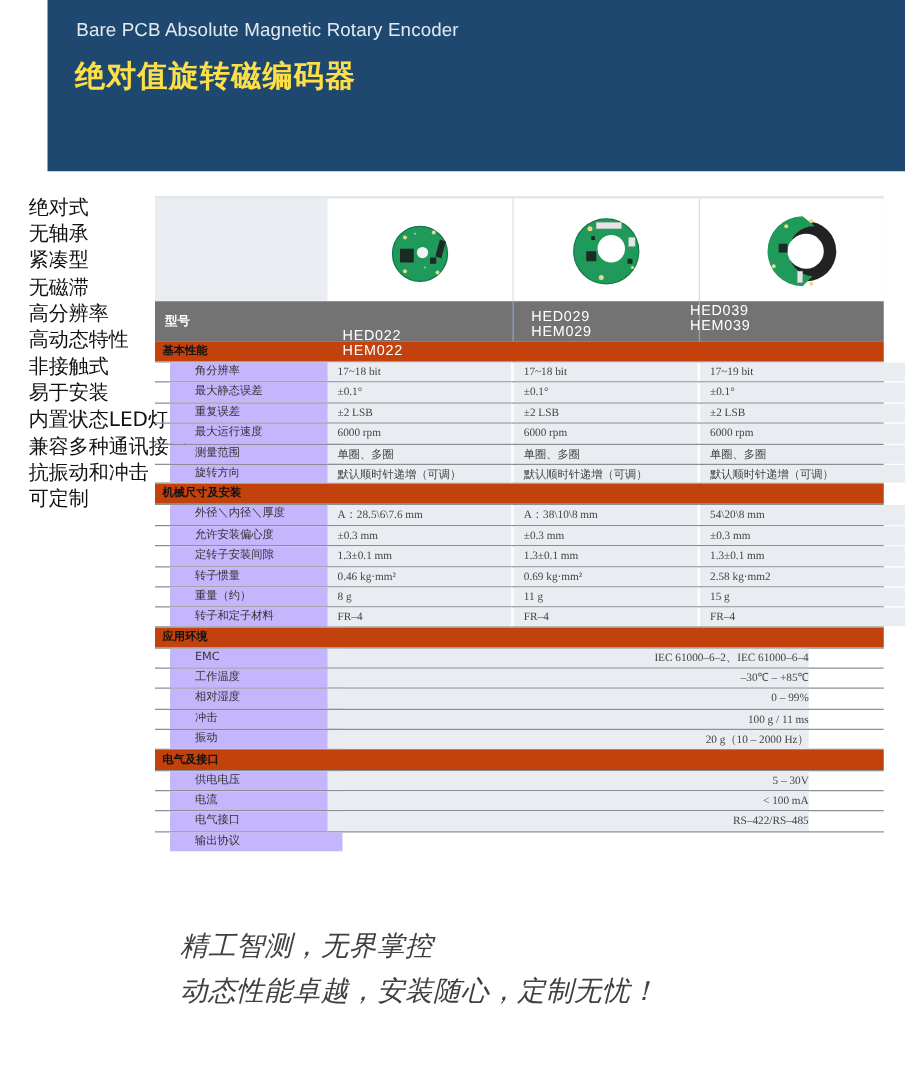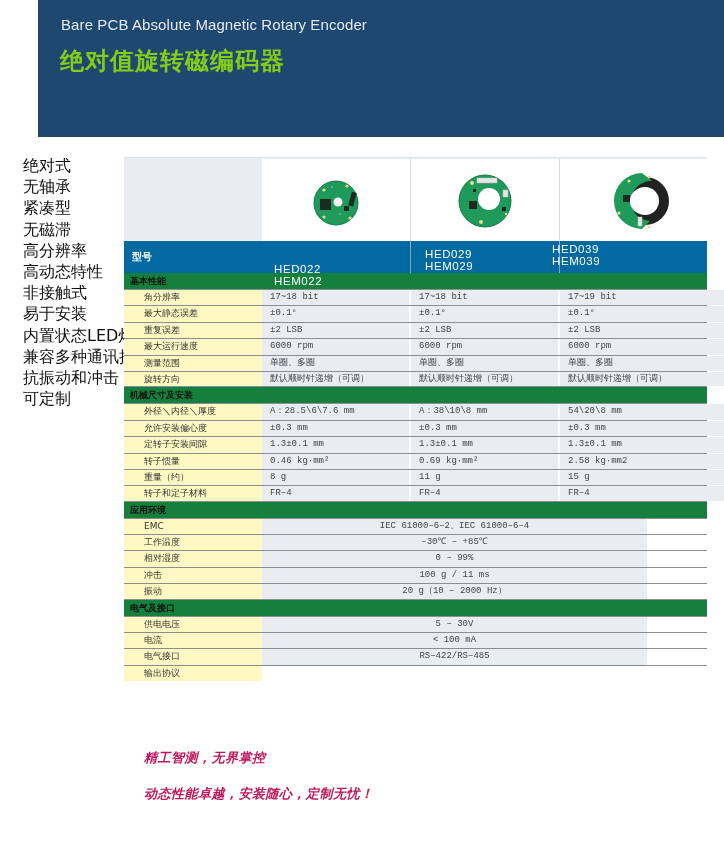--- a/index.html
+++ b/index.html
@@ -1,44 +1,44 @@
 <!DOCTYPE html>
 <html><head>
 <meta charset="utf-8">
 <style>
   * { box-sizing: border-box; margin: 0; padding: 0; }
   html, body { width: 724px; height: 862px; background: #ffffff; overflow: hidden; }
   body { font-family: "DejaVu Sans", "Liberation Sans", sans-serif; color: #222; position: relative; }
 
   .header { position: absolute; left: 0; top: 0; width: 724px; height: 137px; background: #1f4870; margin-left: 38px; }
   .header .en { position: absolute; left: 23px; top: 16px; font-family: "Liberation Sans", sans-serif; font-size: 15px; color: #e3e9f0; letter-spacing: 0.1px; }
-  .header .cn { position: absolute; left: 22px; top: 45px; font-size: 24px; font-weight: bold; color: #84cc16; letter-spacing: 1px; }
+  .header .cn { position: absolute; left: 22px; top: 45px; font-size: 24px; font-weight: bold; color: #fde047; letter-spacing: 1px; }
 
   .features { position: absolute; left: 23px; top: 155px; }
   .features .f { font-size: 16px; color: #111; height: 21.2px; line-height: 21.2px; white-space: nowrap; }
 
   .tbl { position: absolute; left: 124px; top: 157px; width: 583px; }
   .img-row { position: relative; height: 84px; background: #e9edf1; border-top: 1px solid #dfe4ea; }
   .img-cell { position: absolute; top: 1px; height: 82px; background: #fff; border-right: 1px solid #d7dde4; }
-  .model-row { position: relative; height: 32px; background: #0369a1; color: #fff; }
+  .model-row { position: relative; height: 32px; background: #737373; color: #fff; }
   .model-row .lbl { position: absolute; left: 8px; top: 9px; font-size: 10px; font-weight: bold; }
   .model-row .m { position: absolute; top: 5px; font-family: "Liberation Sans", sans-serif; font-size: 11.5px; line-height: 12px; letter-spacing: 0.6px; }
   .model-row .sep { position: absolute; top: 0; width: 1px; height: 32px; background: #8ea4bb; }
 
-  .sec { height: 16px; line-height: 16px; font-size: 9px; font-weight: bold; padding-left: 6px; color: #111; background: #15803d; }
+  .sec { height: 16px; line-height: 16px; font-size: 9px; font-weight: bold; padding-left: 6px; color: #111; background: #c2410c; }
   .row { position: relative; height: 16.4px; border-top: 1px solid #8a8f94; font-size: 9px; line-height: 15.4px; }
-  .row .k { position: absolute; left: 0; width: 138px; padding-left: 20px; color: #333; background: #fef9c3; height: 100%; }
-  .row .v { position: absolute; top: 0; height: 100%; background: #e9edf1; color: #444; padding-left: 8px; font-family: Liberation Mono, monospace; }
+  .row .k { position: absolute; left: 12px; width: 138px; padding-left: 20px; color: #333; background: #c4b5fd; height: 100%; }
+  .row .v { position: absolute; top: 0; height: 100%; background: #e9edf1; color: #444; padding-left: 8px; font-family: Liberation Serif, serif; }
   .row .v.c1 { left: 138px; width: 148px; border-right: 1px solid #fff; }
   .row .v.c2 { left: 287px; width: 148px; border-right: 1px solid #fff; }
   .row .v.c3 { left: 436px; width: 172px; }
-  .row .v.span { left: 138px; width: 385px; text-align: center; padding-left: 0; }
+  .row .v.span { left: 138px; width: 385px; text-align: right; padding-left: 0; }
   .row.last { border-bottom: 1px solid #8a8f94; }
 
-  .slogan { position: absolute; left: 144px; top: 740px; font-size: 13px; font-weight: bold; font-style: italic; color: #be185d; line-height: 36px; letter-spacing: 0.5px; }
+  .slogan { position: absolute; left: 144px; top: 740px; font-size: 22px; font-weight: normal; font-style: italic; color: #404040; line-height: 36px; letter-spacing: 0.5px; }
 </style>
 </head>
 <body>
 
 <div class="header">
   <div class="en">Bare PCB Absolute Magnetic Rotary Encoder</div>
   <div class="cn">绝对值旋转磁编码器</div>
 </div>
 
 <div class="features">

